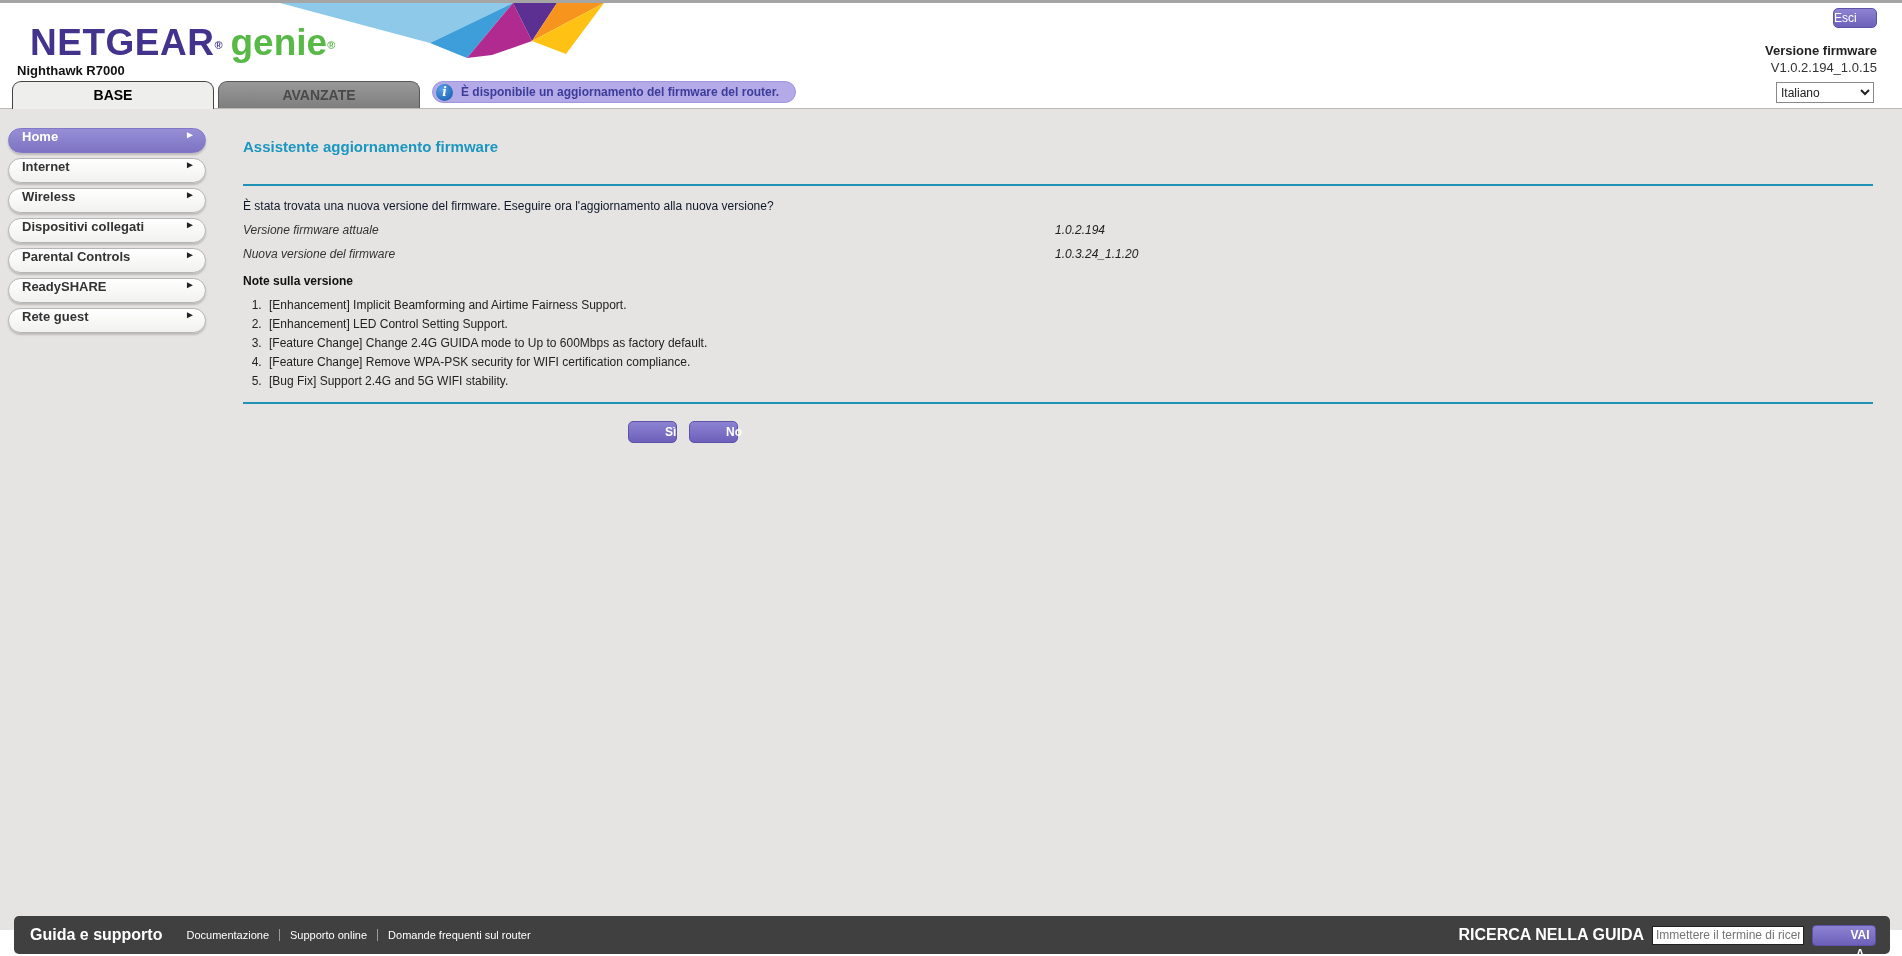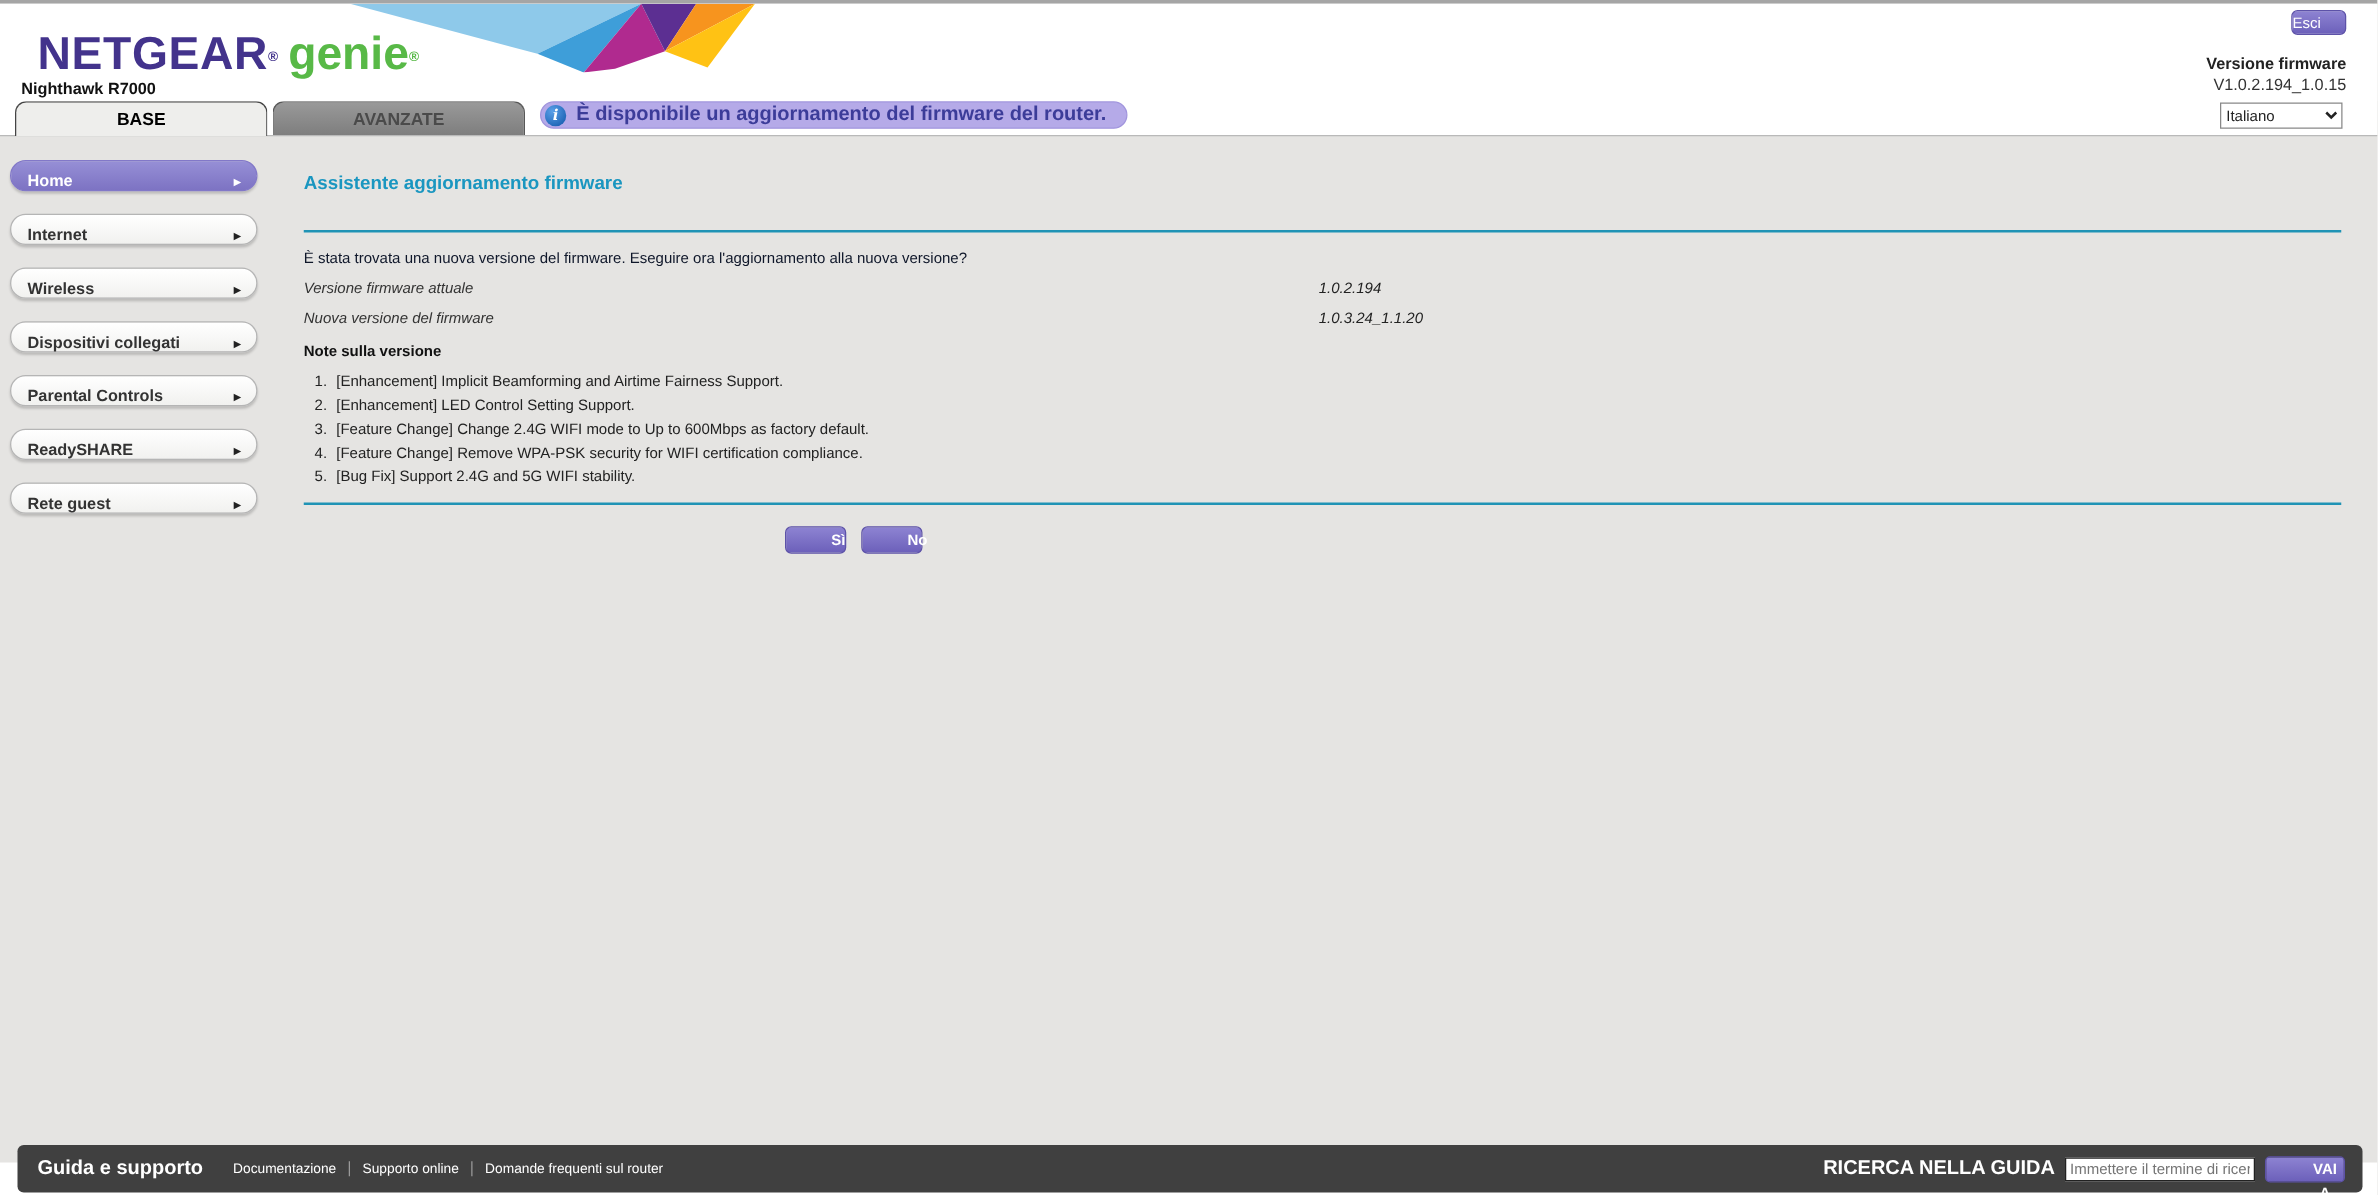--- a/index.html
+++ b/index.html
@@ -41,35 +41,35 @@
     position:absolute; left:432px; top:81px; height:22px;
     background:#b5aae8; border:1px solid #a195dd; border-radius:12px;
     display:flex; align-items:center; padding:0 16px 0 3px;
   }
   .info-icon {
     width:17px; height:17px; border-radius:50%;
     background:radial-gradient(circle at 35% 30%, #5aa0e8, #0d55a8);
     color:#fff; font-family:"DejaVu Serif", serif; font-style:italic; font-weight:bold;
     font-size:12px; text-align:center; line-height:16px; margin-right:8px; flex:0 0 auto;
   }
-  .notif-text { font-size:16px; font-weight:bold; color:#3c3c99; white-space:nowrap; }
+  .notif-text { font-size:12px; font-weight:bold; color:#3c3c99; white-space:nowrap; }
   .lang-select-wrap { position:absolute; right:28px; top:82px; }
   .lang-select { width:98px; height:21px; font-size:12px; font-family:"Liberation Sans",sans-serif;
                  border:1px solid #888; background:#fff; color:#222; }
 
   
   .main-bg { position:absolute; top:108px; left:0; width:100%; height:822px; background:#e5e4e2; border-top:1px solid #b9b9b9; }
 
   
   .sidebar { position:absolute; left:8px; top:128px; width:198px; }
   .side-item {
-    height:25px; margin-bottom:18px; border-radius:13px;
+    height:25px; margin-bottom:5px; border-radius:13px;
     background:linear-gradient(#ffffff,#f1f1ef);
     border:1px solid #b5b5b5; box-shadow:0 2px 2px rgba(0,0,0,0.18);
-    display:flex; align-items:flex-end; padding:0 10px 0 13px; cursor:pointer;
+    display:flex; align-items:flex-start; padding:0 10px 0 13px; cursor:pointer;
   }
   .side-item .lbl { font-size:13px; font-weight:bold; color:#333; flex:1; }
   .side-item .arr { font-size:10px; color:#222; }
   .side-item.active { background:linear-gradient(#968fd6,#7d73c3); border:1px solid #8278c8; }
   .side-item.active .lbl, .side-item.active .arr { color:#fff; }
 
   
   .content { position:absolute; left:243px; top:138px; width:1630px; }
   .page-title { font-size:15px; font-weight:bold; color:#1a96c0; }
   .teal-rule { height:2px; background:#2093b5; border:none; }
@@ -190,21 +190,21 @@
   </div>
   <div class="vrow">
     <span class="vlabel">Nuova versione del firmware</span>
     <span class="vvalue">1.0.3.24_1.1.20</span>
   </div>
 
   <div class="notes-heading">Note sulla versione</div>
   <ol class="notes-list">
     <li>[Enhancement] Implicit Beamforming and Airtime Fairness Support.</li>
     <li>[Enhancement] LED Control Setting Support.</li>
-    <li>[Feature Change] Change 2.4G WIFI mode to  Up to 600Mbps as factory default.</li>
+    <li>[Feature Change] Change 2.4G GUIDA mode to  Up to 600Mbps as factory default.</li>
     <li>[Feature Change] Remove WPA-PSK security for WIFI certification compliance.</li>
     <li>[Bug Fix] Support 2.4G and 5G WIFI stability.</li>
   </ol>
   <hr class="teal-rule rule-2">
 
   <div class="btn-row">
     <div class="action-btn">Sì</div>
     <div class="action-btn">No</div>
   </div>
 </div>

